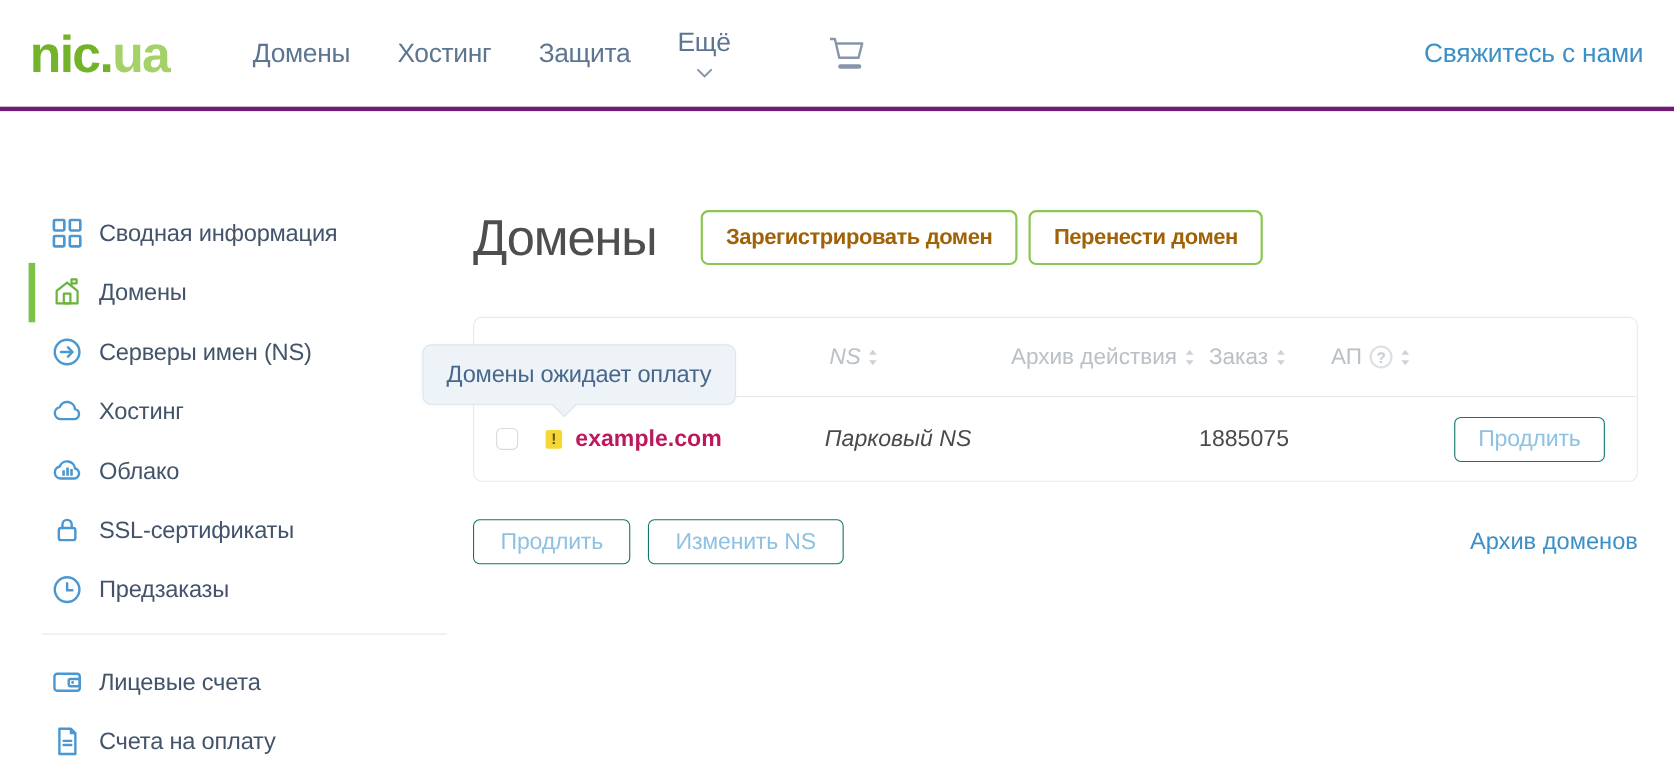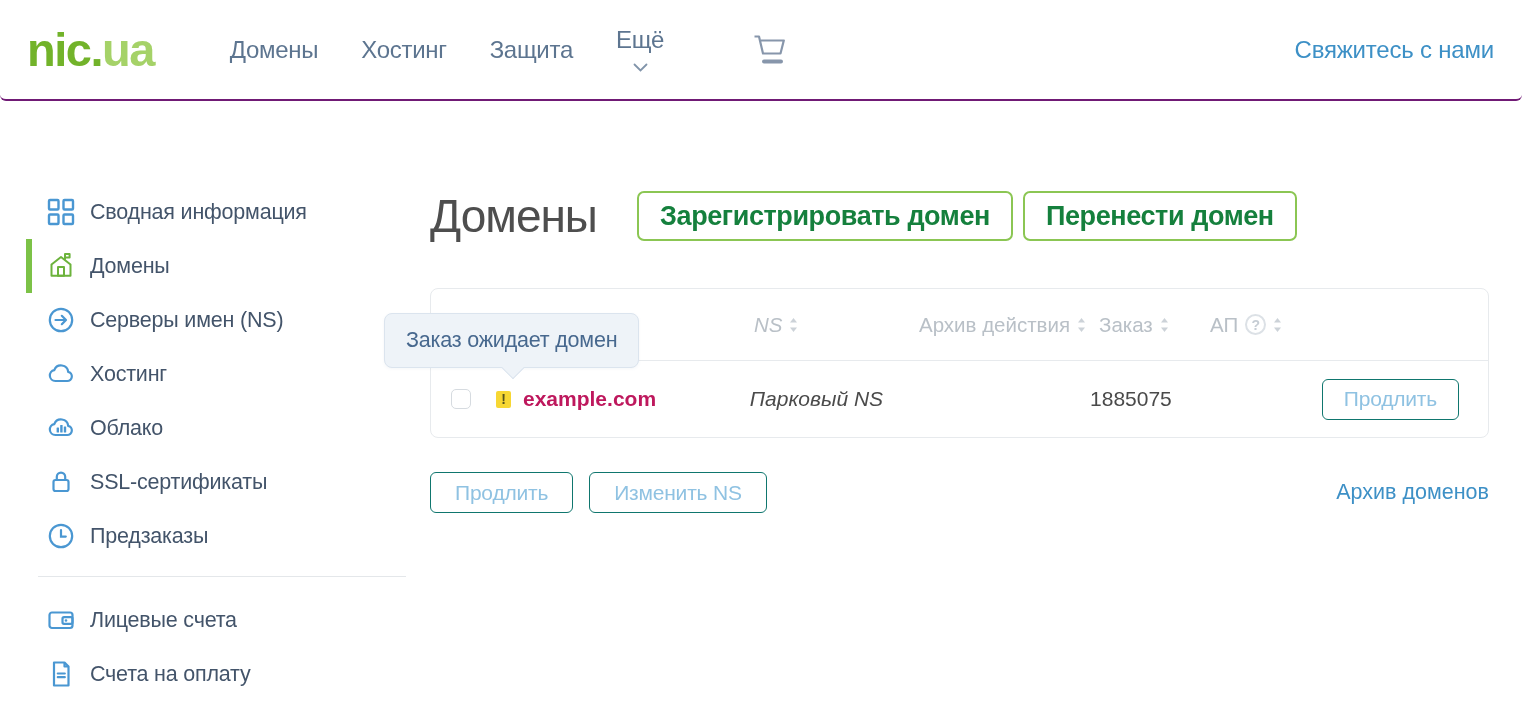--- a/index.html
+++ b/index.html
@@ -4,21 +4,21 @@
 <style>
   * { box-sizing: border-box; }
   html, body { margin: 0; padding: 0; background: #fff; }
   .page {
     position: relative; width: 1522px; height: 711px; overflow: hidden;
     font-family: "Liberation Sans", sans-serif; background: #fff;
   }
   
   .topbar {
     display: flex; align-items: center; height: 101px;
-    padding: 0 28px 0 27px; border-bottom: 2px solid #701a75; border-radius: 6px;
+    padding: 0 28px 0 27px; border-bottom: 4px solid #701a75;
   }
   .logo { font-size: 47px; font-weight: 700; letter-spacing: -1.5px; line-height: 1; cursor: pointer; }
   .logo .lg-dark { color: #72b32a; }
   .logo .lg-light { color: #a5d268; }
   .topnav { display: flex; align-items: center; margin-left: 76px; }
   .topnav a {
     font-size: 24px; color: #5d7590; text-decoration: none;
     margin-right: 43px; cursor: pointer; letter-spacing: -0.3px;
   }
   .nav-more { display: inline-flex; align-items: center; gap: 9px; flex-direction: column; }
@@ -42,22 +42,22 @@
   .side-divider { height: 1px; background: #e4e7ea; margin: 13px 24px 16px 12px; }
   
   .main { flex: 1; padding: 89px 31px 0 0; }
   .title-row { display: flex; align-items: center; height: 52px; }
   .page-title {
     margin: 0 35px 0 0; font-size: 46px; font-weight: 400; color: #4e4e4e;
     letter-spacing: -1px; min-width: 172px;
   }
   .btn-green {
     height: 50px; padding: 0 21px; margin-right: 10px; background: #fff;
-    border: 2px solid #8bc653; border-radius: 7px; color: #15803d;
-    font-family: inherit; font-weight: 700; font-size: 27px; letter-spacing: -0.4px;
+    border: 2px solid #8bc653; border-radius: 7px; color: #a16207;
+    font-family: inherit; font-weight: 700; font-size: 20px; letter-spacing: -0.4px;
     cursor: pointer;
   }
   
   .dtable { margin-top: 46px; width: 1059px; border: 1px solid #e7eaed; border-radius: 8px; }
   .thead {
     display: flex; align-items: center; height: 72px;
     border-bottom: 1px solid #e7eaed; color: #b9c0c7; font-size: 20.5px;
   }
   .trow { display: flex; align-items: center; height: 76px; font-size: 21px; color: #4a4a4a; }
   .c1 { width: 323px; display: flex; align-items: center; padding-left: 20px; }
@@ -318,17 +318,17 @@
       <div class="bulk-row">
         <button class="btn-blue">Продлить</button>
         <button class="btn-blue">Изменить NS</button>
         <a class="archive-link">Архив доменов</a>
       </div>
 
     </main>
   </div>
 
   <div class="tooltip">
-    <span>Заказ ожидает домен</span>
+    <span>Домены ожидает оплату</span>
     <span class="tooltip-caret"></span>
   </div>
 
 </div>
 
 </body></html>

